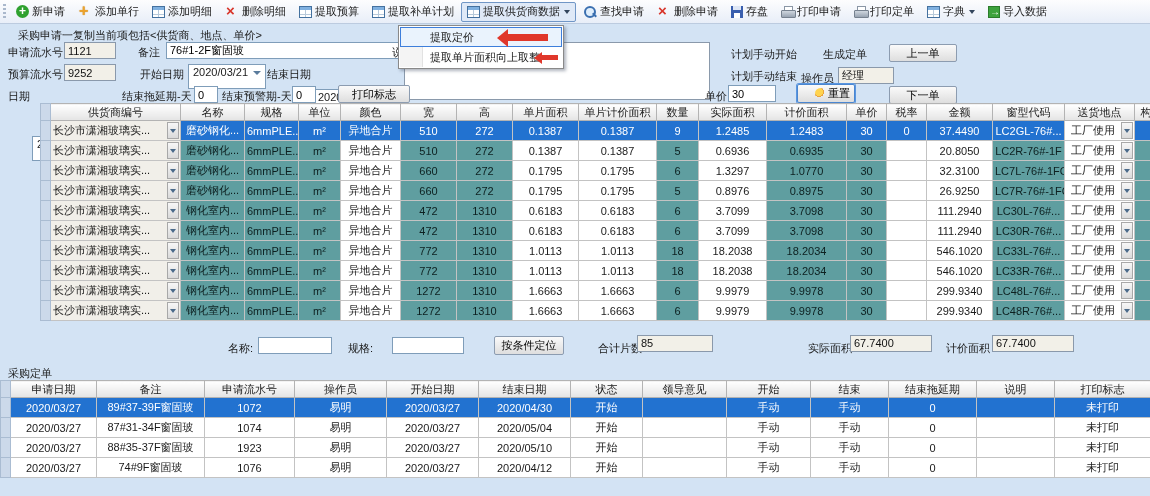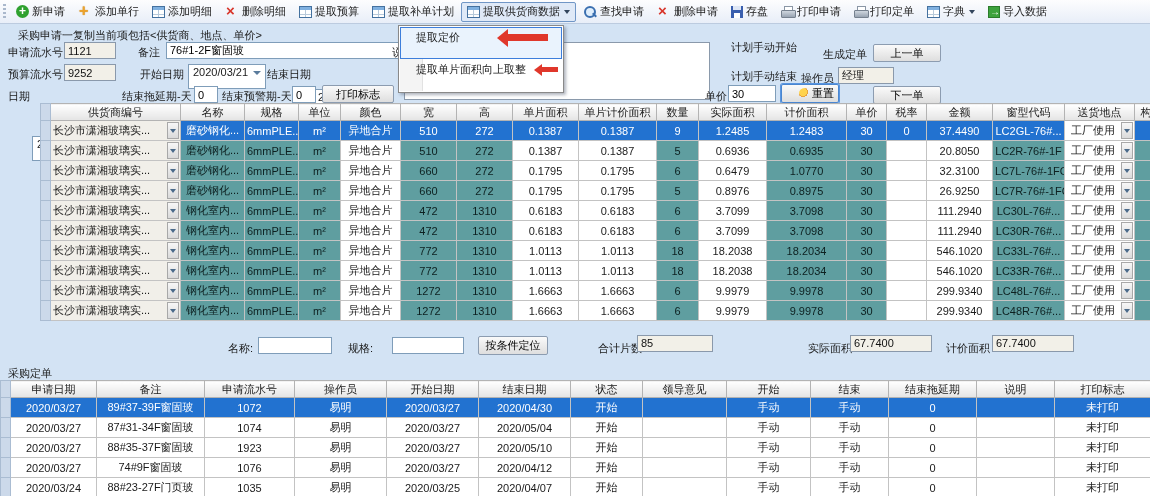--- a/index.html
+++ b/index.html
@@ -48,42 +48,42 @@
   .print-icon::before{ content:""; position:absolute; left:3px; top:0; width:7px; height:4px; background:#fff; border:1px solid #8a96a5;}
   .print-icon::after{ content:""; position:absolute; left:0; top:4px; width:13px; height:6px;
     background:linear-gradient(#cfd6df,#98a3b2); border:1px solid #76818f; border-radius:1px; }
   .import-data-icon{ width:12px; height:12px; background:#3da23d; border:1px solid #2b7c2b; }
   .import-data-icon::after{ content:"→"; position:absolute; left:1px; top:-1px; color:#fff; font-size:10px; font-weight:bold;}
   
   .menu{ position:absolute; left:398px; top:25px; width:166px; background:#fff;
     border:1px solid #898989; box-shadow:2px 2px 3px rgba(80,90,110,.45); z-index:30; padding:1px; }
   .menu::before{ content:""; position:absolute; left:1px; top:1px; bottom:1px; width:22px;
     background:#f4f4f4; border-right:1px solid #e2e2e2; }
-  .menu-item{ position:relative; height:32px; line-height:21px; padding-left:16px; white-space:nowrap; }
+  .menu-item{ position:relative; height:20px; line-height:21px; padding-left:30px; white-space:nowrap; }
   .menu-item.selected{ box-shadow:inset 0 0 0 1px #3d7edb; background:#eaf3fd; }
   .red-arrow{ position:absolute; background:#e0372b; }
   .red-arrow::before{ content:""; position:absolute; right:100%; top:50%; transform:translateY(-50%);
     width:0; height:0; border-style:solid; border-color:transparent #e0372b transparent transparent; }
   .red-arrow.large{ right:14px; top:7px; width:40px; height:7px; }
   .red-arrow.large::before{ border-width:9px 11px 9px 0; }
   .red-arrow.small{ right:4px; top:8px; width:16px; height:5px; }
   .red-arrow.small::before{ border-width:6px 8px 6px 0; }
   
   .abs{ position:absolute; }
   .lbl{ white-space:nowrap; }
   .val-input{ border:1px solid #8a99ab; background:#f2f0e8; height:17px; font:inherit;
     padding:0 3px; color:#111; }
   .white-input{ border:1px solid #7f9db9; background:#fff; height:17px; font:inherit; padding:0 3px; }
   .combo-field{ border:1px solid #7f9db9; background:#fff; height:25px; line-height:15px;
     padding:0 16px 8px 4px; position:relative; white-space:nowrap; }
   .combo-field::after{ content:""; position:absolute; right:4px; top:6px; width:0; height:0;
     border-left:4px solid transparent; border-right:4px solid transparent; border-top:4px solid #5a7b9c; }
   .textarea-box{ border:1px solid #8a99ab; background:#fff; }
   .btn{ border:1px solid #8c9cb0; border-radius:2px; background:linear-gradient(#fafafa,#dedede);
-    text-align:center; font:inherit; white-space:nowrap; }
+    text-align:center; font:inherit; white-space:nowrap;margin-left:16px; }
   .btn.focus{ box-shadow:0 0 0 1px #5a96e0; border-color:#4a86d0; }
   .cbbox{ display:inline-block; width:12px; height:12px; border:1px solid #6a7a8a; background:#fff;
     position:relative; vertical-align:-2px; }
   .cbbox.checked::after{ content:"✓"; position:absolute; left:0; top:-3px; font-size:12px; color:#2a4a6a; }
   .reset-icon{ display:inline-block; width:11px; height:11px; margin-right:2px; vertical-align:-2px;
     background:radial-gradient(circle at 4px 4px, #ffd34d 0 4px, #e8a33d 4px 5px, transparent 5px); border-radius:50%; }
   
   table{ border-collapse:collapse; table-layout:fixed; }
   th{ height:17px; font-weight:normal; background:linear-gradient(#ffffff,#e4e4e4);
     border:1px solid #b3b3b3; text-align:center; overflow:hidden; white-space:nowrap; padding:0 2px; }
@@ -185,21 +185,21 @@
 
 <div class="abs lbl" style="left:8px; top:89px;">日期</div>
 <div class="abs combo-field" style="left:32px; top:86px; width:78px;">2020/03/31</div>
 <div class="abs lbl" style="left:122px; top:89px;">结束拖延期-天</div>
 <input class="abs white-input" style="left: 194px; top: 86px; width: 24px;" value="0">
 <div class="abs lbl" style="left:222px; top:89px;">结束预警期-天</div>
 <input class="abs white-input" style="left: 292px; top: 86px; width: 24px;" value="0">
 <button class="abs btn" style="left:322px; top:85px; width:72px; height:18px;">打印标志</button>
 
 <span class="abs cbbox" style="left:713px; top:47px;"></span>
-<div class="abs lbl" style="left:731px; top:40px;">计划手动开始</div>
+<div class="abs lbl" style="left:731px; top:47px;">计划手动开始</div>
 <span class="abs cbbox" style="left:805px; top:47px;"></span>
 <div class="abs lbl" style="left:823px; top:47px;">生成定单</div>
 <button class="abs btn" style="left:873px; top:44px; width:68px; height:18px;">上一单</button>
 
 <span class="abs cbbox checked" style="left:713px; top:69px;"></span>
 <div class="abs lbl" style="left:731px; top:69px;">计划手动结束</div>
 <div class="abs lbl" style="left:801px; top:71px;">操作员</div>
 <input class="abs val-input" style="left: 838px; top: 67px; width: 56px;" readonly="" value="经理">
 
 <div class="abs lbl" style="left:705px; top:89px;">单价</div>
@@ -302,21 +302,21 @@
           <td class="combo">长沙市潇湘玻璃实...<span class="cell-arrow"></span></td>
           <td class="shade">磨砂钢化...</td>
           <td class="shade">6mmPLE...</td>
           <td class="shade">m²</td>
           <td class="norm">异地合片</td>
           <td class="shade">660</td>
           <td class="shade">272</td>
           <td class="norm">0.1795</td>
           <td class="norm">0.1795</td>
           <td class="shade">6</td>
-          <td class="norm">0.6479</td>
+          <td class="norm">1.3297</td>
           <td class="shade">1.0770</td>
           <td class="shade">30</td>
           <td class="norm"></td>
           <td class="norm">32.3100</td>
           <td class="shade">LC7L-76#-1FO</td>
           <td class="combo2">工厂使用<span class="cell-arrow"></span></td>
           <td class="shade">固玻</td>
         </tr>
         <tr>
           <td class="gut"></td>
@@ -578,36 +578,20 @@
           <td class="norm">2020/03/27</td>
           <td class="norm">2020/04/12</td>
           <td class="norm">开始</td>
           <td class="norm"></td>
           <td class="norm">手动</td>
           <td class="norm">手动</td>
           <td class="norm">0</td>
           <td class="norm"></td>
           <td class="norm">未打印</td>
         </tr>
-        <tr>
-          <td class="gut"></td>
-          <td class="norm">2020/03/24</td>
-          <td class="norm">88#23-27F门页玻</td>
-          <td class="norm">1035</td>
-          <td class="norm">易明</td>
-          <td class="norm">2020/03/25</td>
-          <td class="norm">2020/04/07</td>
-          <td class="norm">开始</td>
-          <td class="norm"></td>
-          <td class="norm">手动</td>
-          <td class="norm">手动</td>
-          <td class="norm">0</td>
-          <td class="norm"></td>
-          <td class="norm">未打印</td>
-        </tr>
       </tbody>
     </table>
   </div>
 
 
 <div class="menu">
     <div class="menu-item selected"><span>提取定价</span><div class="red-arrow large"></div></div>
     <div class="menu-item"><span>提取单片面积向上取整</span><div class="red-arrow small"></div></div>
   </div>
 

